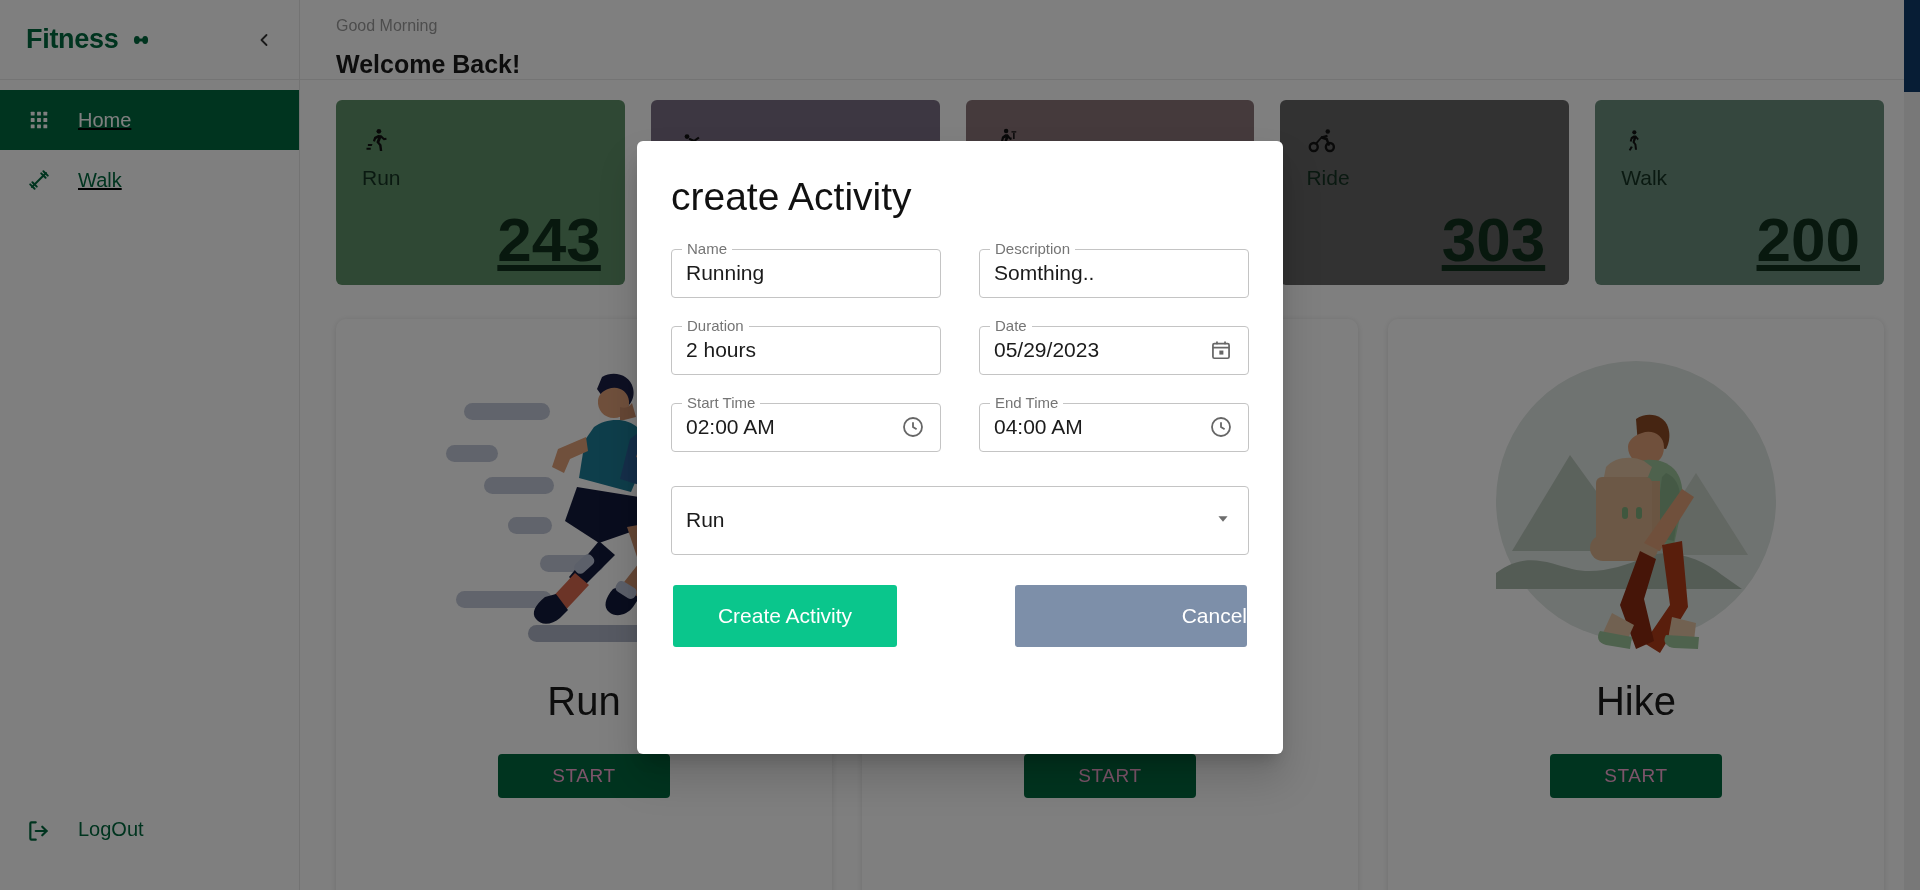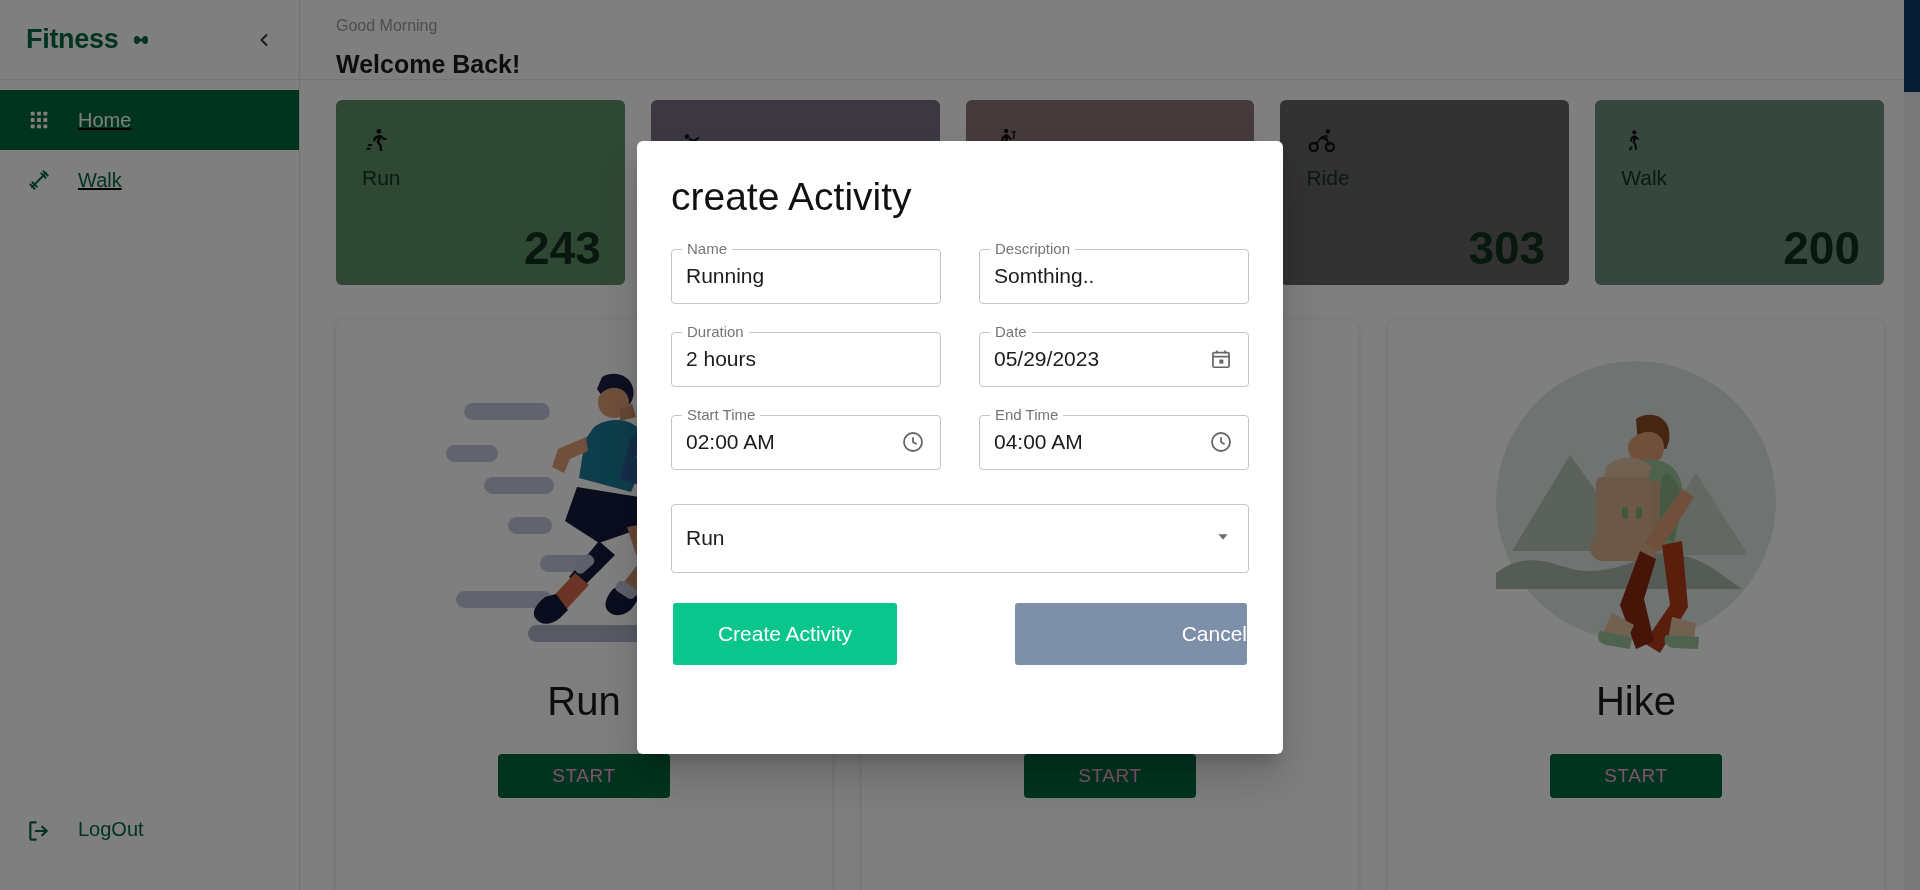--- a/index.html
+++ b/index.html
@@ -64,21 +64,21 @@
   }
   .stat-card {
     flex: 1 1 0; height: 185px; border-radius: 6px;
     position: relative; padding: 26px 26px 0 26px; color: #0d2a18;
     overflow: hidden;
   }
   .stat-ico { height: 34px; display: flex; align-items: flex-start; }
   .stat-label { font-size: 21px; color: #143222; margin-top: 6px; }
   .stat-value {
     position: absolute; right: 24px; bottom: 10px;
-    font-size: 46px; font-weight: 700; color: #10301d;
+    font-size: 62px; font-weight: 700; color: #10301d; text-decoration: underline;
   }
 
   .cards {
     display: flex; gap: 30px; padding: 34px 36px 0 36px;
   }
   .act-card {
     flex: 1 1 0; background: #fff; border-radius: 10px;
     box-shadow: 0 1px 6px rgba(0,0,0,.13);
     padding: 22px 22px 26px 22px;
     display: flex; flex-direction: column; align-items: center;
@@ -111,21 +111,21 @@
     width: 646px; height: 613px;
     background: #fff; border-radius: 6px;
     box-shadow: 0 11px 15px -7px rgba(0,0,0,.2), 0 24px 38px 3px rgba(0,0,0,.14);
     padding: 33px 34px 0 34px;
   }
   .dlg-title { font-size: 39px; font-weight: 400; color: #111; line-height: 1.2; }
 
   .row { display: flex; gap: 38px; margin-top: 28px; }
   .field { position: relative; flex: 1 1 0; }
   .field .mui-box {
-    position: relative; height: 55px;
+    position: relative; height: 49px;
     border: 1px solid #c4c4c4; border-radius: 4px;
     display: flex; align-items: center; padding: 0 12px 0 14px;
     background: #fff;
   }
   .field .lbl {
     position: absolute; top: -9px; left: 10px;
     padding: 0 5px; background: #fff;
     font-size: 15px; color: #757575; line-height: 1;
   }
   .field .val { font-size: 21px; color: #1b1b1b; flex: 1; }

